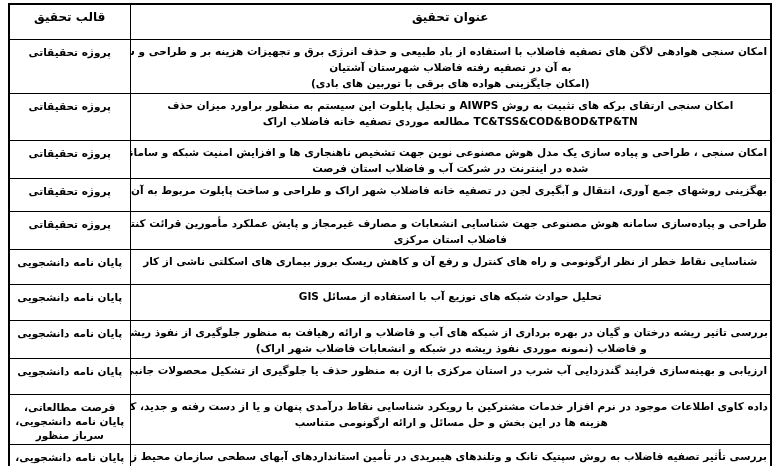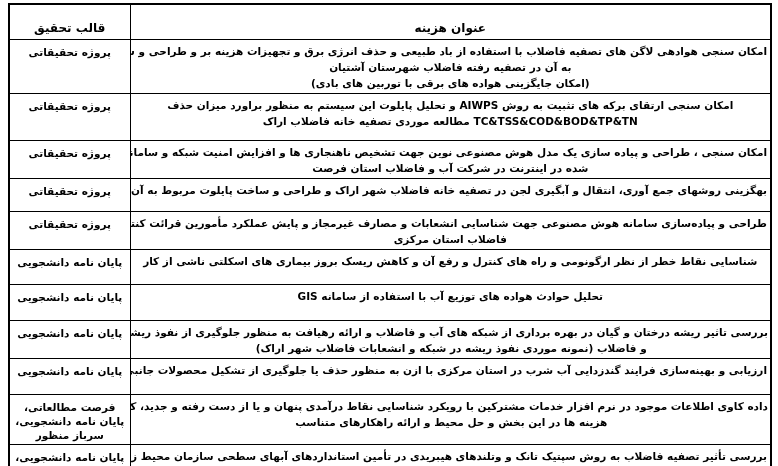--- a/index.html
+++ b/index.html
@@ -32,21 +32,21 @@
     text-align: center;
     font-weight: bold;
     padding: 2px 3px;
     overflow: hidden;
   }
   .research-table thead tr {
     height: 35px;
   }
   .research-table th {
     font-size: 12px;
-    padding-top: 16px;
+    padding-top: 5px;
     line-height: 15px;
   }
   td.title-cell {
     font-size: 10.5px;
     line-height: 16px;
     padding-top: 3px;
   }
   .title-line {
     white-space: nowrap;
   }
@@ -60,21 +60,21 @@
 <body>
 
 <div class="page">
   <table class="research-table" dir="rtl">
     <colgroup>
       <col style="width:641px">
       <col style="width:121px">
     </colgroup>
     <thead>
       <tr>
-        <th>عنوان هزینه</th>
+        <th>عنوان تحقیق</th>
         <th>قالب تحقیق</th>
       </tr>
     </thead>
     <tbody id="table-body">
         <tr style="height: 52px;">
           <td class="title-cell">
             <div class="title-line">امکان سنجی هوادهی لاگن های تصفیه فاضلاب با استفاده از باد طبیعی و حذف انرژی برق و تجهیزات هزینه بر و طراحی و ساخت پایلوت مربوط</div>
             <div class="title-line">به آن در تصفیه رفته فاضلاب شهرستان آشتیان</div>
             <div class="title-line">(امکان جایگزینی هواده های برقی با توربین های بادی)</div>
           </td>
@@ -108,41 +108,41 @@
           <td class="format-cell">پروژه تحقیقاتی</td>
         </tr>
         <tr style="height: 35px;">
           <td class="title-cell">
             <div class="title-line">شناسایی نقاط خطر از نظر ارگونومی و راه های کنترل و رفع آن و کاهش ریسک بروز بیماری های اسکلتی ناشی از کار</div>
           </td>
           <td class="format-cell">پایان نامه دانشجویی</td>
         </tr>
         <tr style="height: 36px;">
           <td class="title-cell">
-            <div class="title-line">تحلیل حوادث هواده های توزیع آب با استفاده از سامانه GIS</div>
+            <div class="title-line">تحلیل حوادث شبکه های توزیع آب با استفاده از مسائل GIS</div>
           </td>
           <td class="format-cell">پایان نامه دانشجویی</td>
         </tr>
         <tr style="height: 34px;">
           <td class="title-cell">
             <div class="title-line">بررسی تاثیر ریشه درختان و گیان در بهره برداری از شبکه های آب و فاضلاب و ارائه رهیافت به منظور جلوگیری از نفوذ ریشه به شبکه های آب</div>
             <div class="title-line">و فاضلاب (نمونه موردی نفوذ ریشه در شبکه و انشعابات فاضلاب شهر اراک)</div>
           </td>
           <td class="format-cell">پایان نامه دانشجویی</td>
         </tr>
         <tr style="height: 36px;">
           <td class="title-cell">
             <div class="title-line">ارزیابی و بهینه‌سازی فرایند گندزدایی آب شرب در استان مرکزی با ازن به منظور حذف یا جلوگیری از تشکیل محصولات جانبی</div>
           </td>
           <td class="format-cell">پایان نامه دانشجویی</td>
         </tr>
         <tr style="height: 44px;">
           <td class="title-cell">
             <div class="title-line">داده کاوی اطلاعات موجود در نرم افزار خدمات مشترکین با رویکرد شناسایی نقاط درآمدی پنهان و یا از دست رفته و جدید، کاهش</div>
-            <div class="title-line">هزینه ها در این بخش و حل محیط و ارائه راهکارهای متناسب</div>
+            <div class="title-line">هزینه ها در این بخش و حل مسائل و ارائه ارگونومی متناسب</div>
           </td>
           <td class="format-cell">فرصت مطالعاتی، پایان نامه دانشجویی، سرباز منظور</td>
         </tr>
         <tr style="height: 39px;">
           <td class="title-cell">
             <div class="title-line">بررسی تأثیر تصفیه فاضلاب به روش سپتیک تانک و وتلندهای هیبریدی در تأمین استانداردهای آبهای سطحی سازمان محیط زیست برای</div>
             <div class="title-line">استفاده در روستاهای منتخب استان مرکزی (بالادست سد کمال صالح)</div>
           </td>
           <td class="format-cell">پایان نامه دانشجویی، سرباز نخبه</td>
         </tr>

